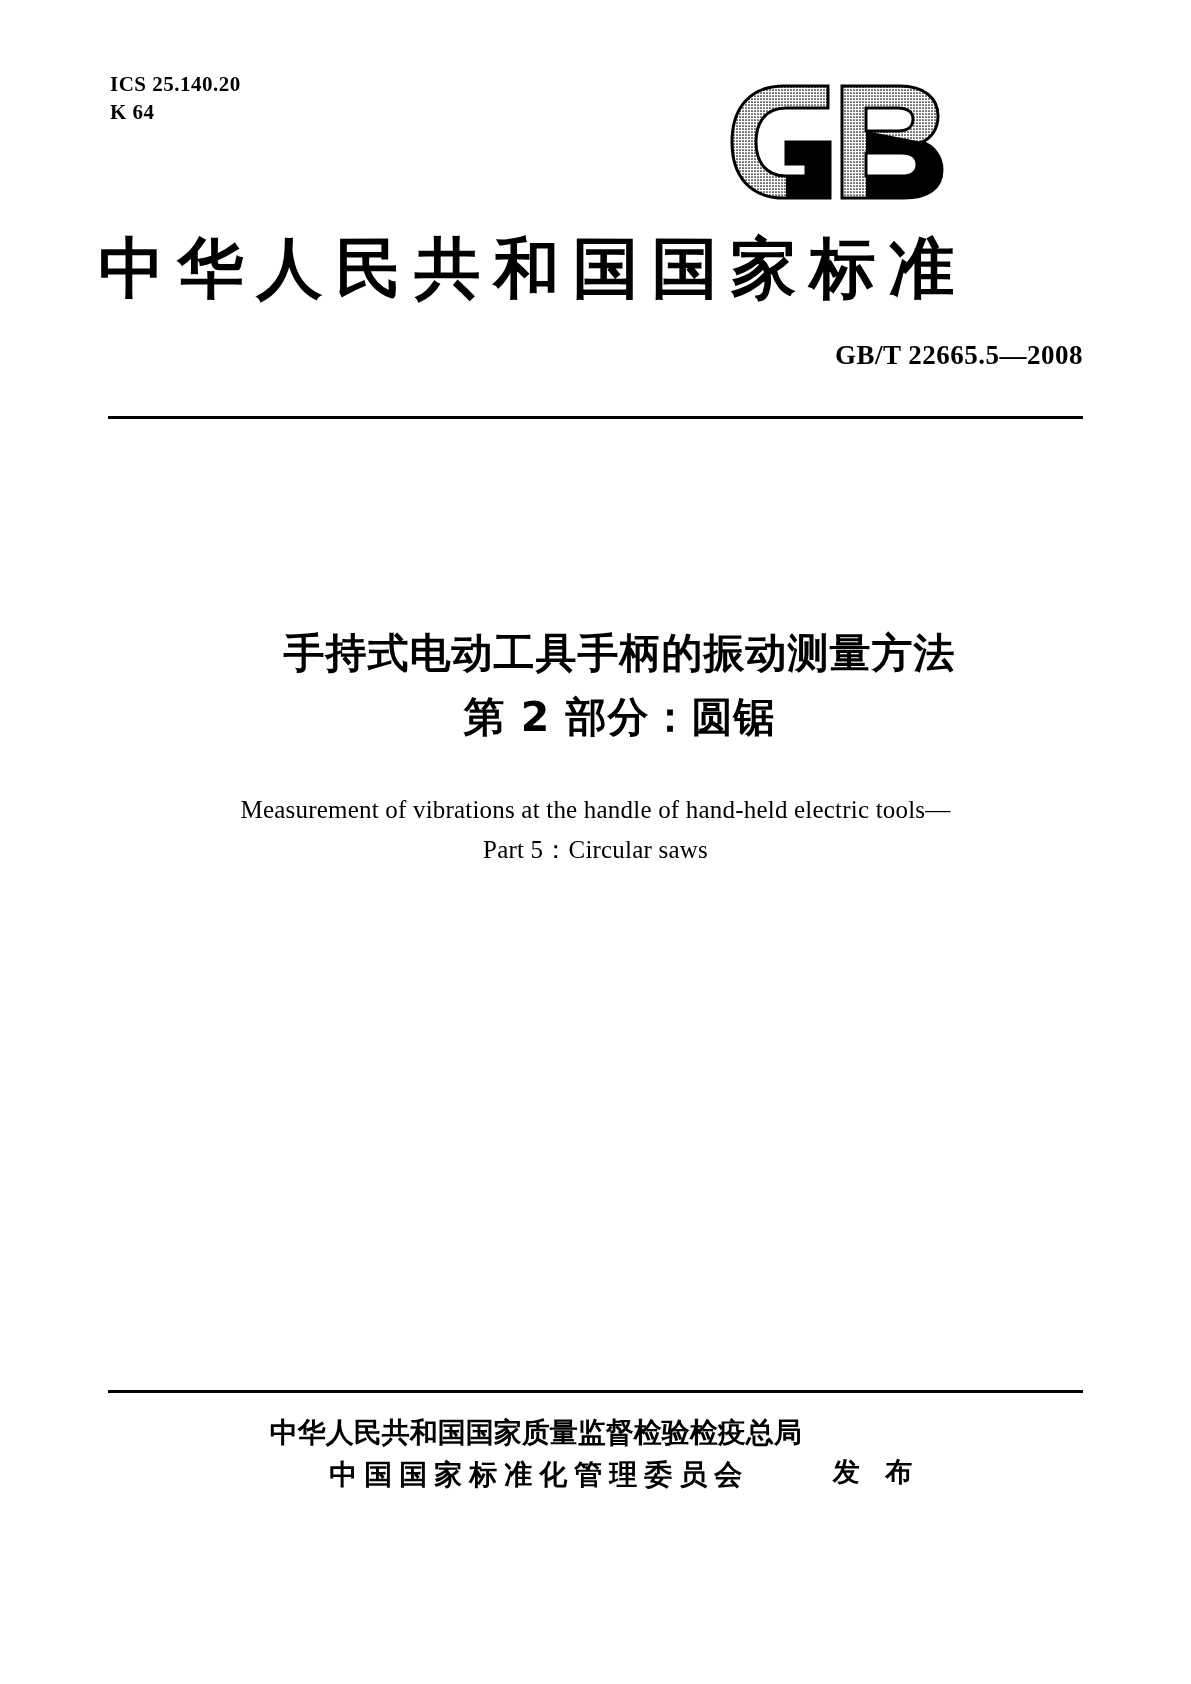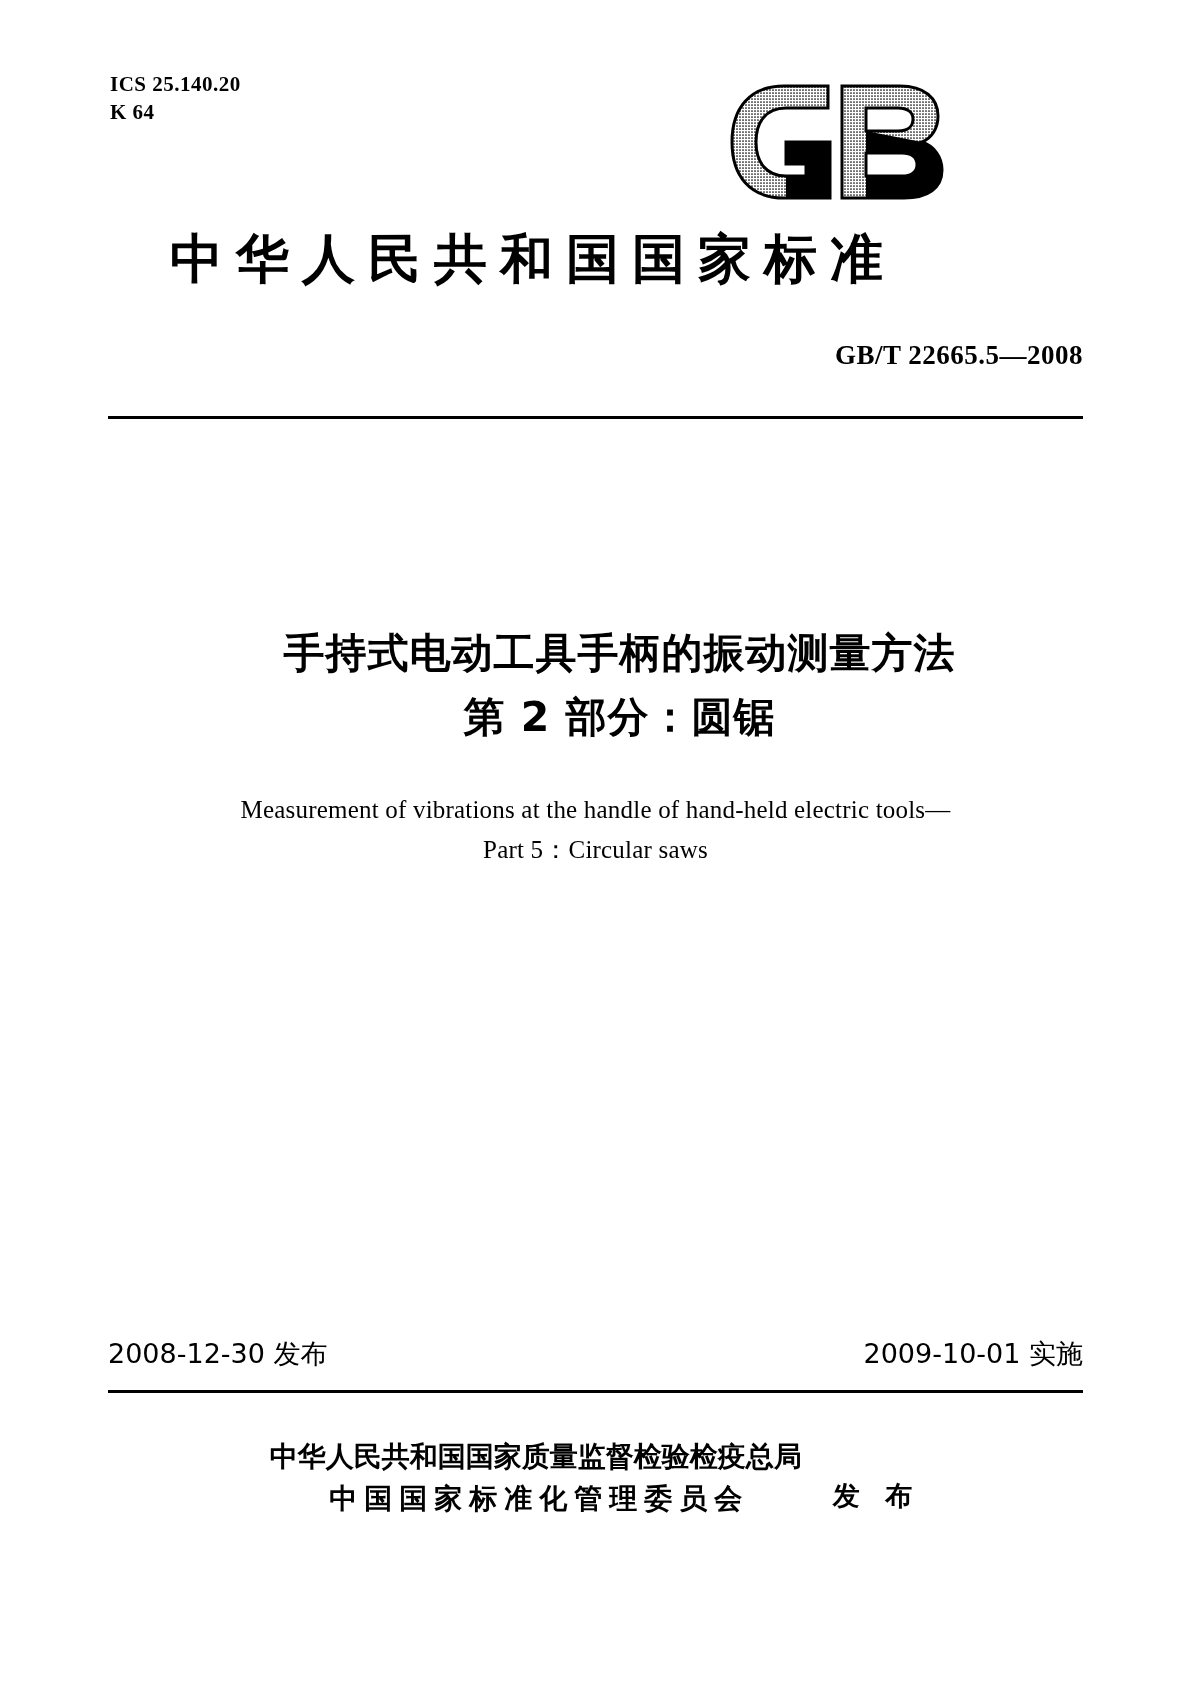--- a/index.html
+++ b/index.html
@@ -51,21 +51,21 @@
 
   
   .national-title {
     position: absolute;
     left: 0;
     top: 216px;
     width: 1053px;
     text-align: center;
     font-family: "DejaVu Sans", sans-serif;
     font-weight: bold;
-    font-size: 53px;
+    font-size: 66px;
     letter-spacing: 13px;
     text-indent: 13px;
     color: #000;
   }
 
   
   .std-number {
     position: absolute;
     right: 108px;
     top: 332px;
@@ -148,21 +148,20 @@
     display: flex;
     justify-content: center;
     align-items: center;
   }
   .issuer-names {
     font-family: "DejaVu Sans", sans-serif;
     font-weight: bold;
     font-size: 28px;
     line-height: 1.5;
     text-align: center;
-    margin-top: 24px;
   }
   .issuer-names .org2 {
     display: block;
     letter-spacing: 7px;
     text-indent: 7px;
     text-align: center;
   }
   .issue-verb {
     font-family: Liberation Sans, sans-serif;
     font-weight: bold;
@@ -217,24 +216,20 @@
   <div class="cn-title">
     <span>手持式电动工具手柄的振动测量方法</span>
     <span class="l2">第 2 部分：圆锯</span>
   </div>
 
   <div class="en-title">
     <span>Measurement of vibrations at the handle of hand-held electric tools—</span>
     <span class="l2">Part 5：Circular saws</span>
   </div>
 
-  <div class="date-row">
-    <span>2008-12-30 发布</span>
-    <span>2009-10-01 实施</span>
-  </div>
 
   <div class="rule-bottom"></div>
 
   <div class="issuers">
     <div class="issuer-names">
       <span>中华人民共和国国家质量监督检验检疫总局</span>
       <span class="org2">中国国家标准化管理委员会</span>
     </div>
     <div class="issue-verb">发 布</div>
   </div>

